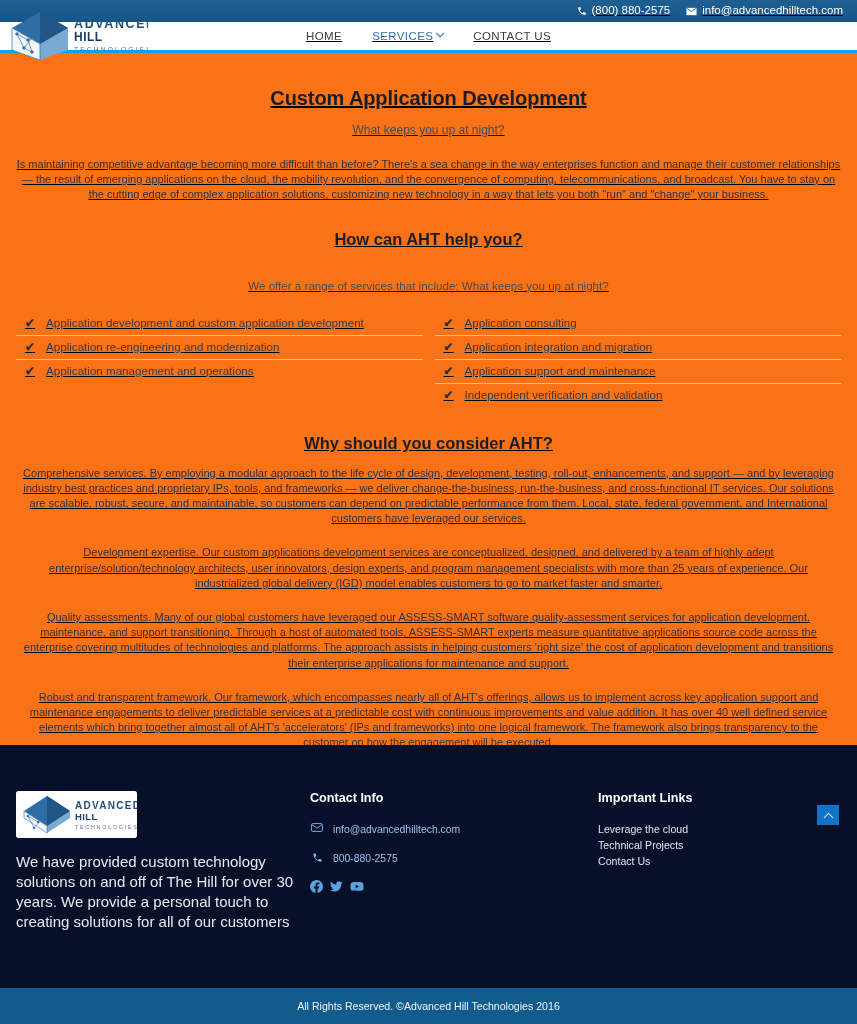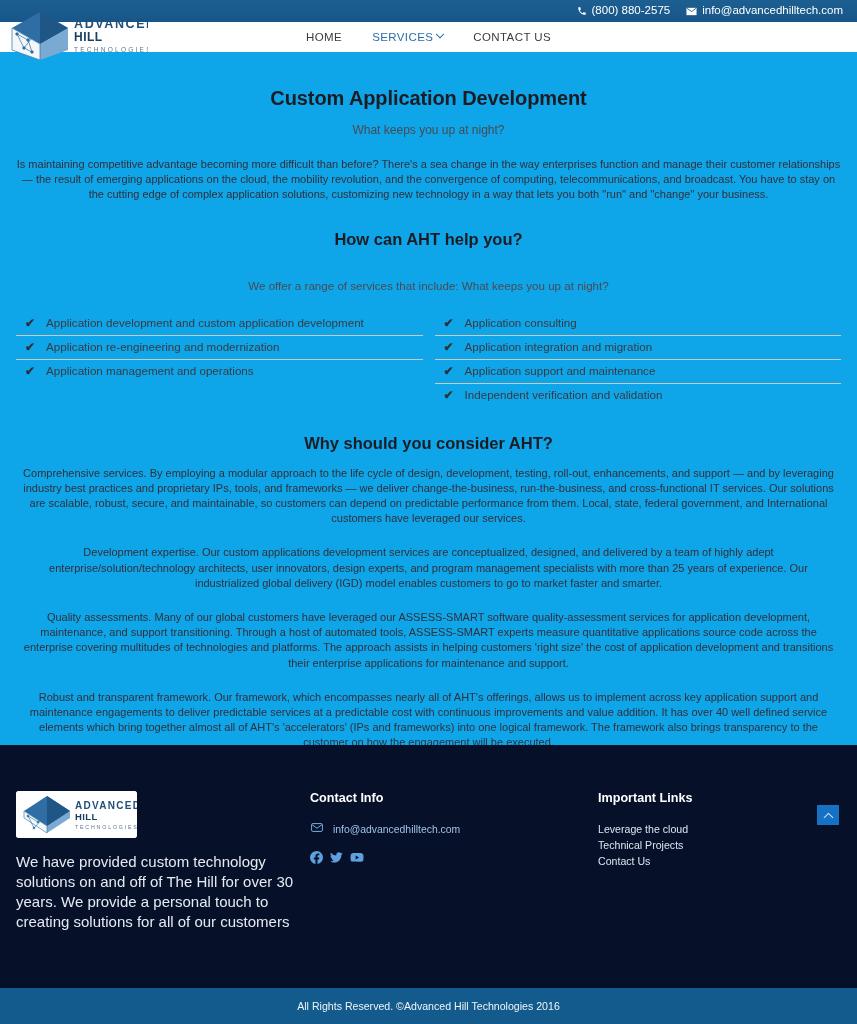--- a/index.html
+++ b/index.html
@@ -3,21 +3,21 @@
 <meta charset="utf-8">
 <style>
   * { box-sizing: border-box; margin: 0; padding: 0; }
   html, body {
     width: 857px;
     height: 1024px;
     font-family: "Liberation Sans", sans-serif;
     background: #f2f2f2;
     overflow: hidden;
   }
-  .page { position: relative; width: 857px; height: 947px; background: #0ea5e9; }
+  .page { position: relative; width: 857px; height: 947px; background: #f97316; text-decoration: underline; }
 
   
   .topbar {
     position: relative;
     height: 22px;
     background: #1a5c8e;
     background: linear-gradient(180deg,#1d5f90 0%, #17568a 100%);
     display: flex;
     align-items: center;
     justify-content: flex-end;
@@ -34,21 +34,21 @@
     white-space: nowrap;
     text-decoration: none;
   }
   .topbar-item svg { display: block; }
 
   
   .navbar {
     position: relative;
     height: 31px;
     background: #ffffff;
-    border-bottom: 1px solid #0ea5e9;
+    border-bottom: 3px solid #0ea5e9;
     display: flex;
     align-items: center;
     justify-content: center;
   }
   .nav-list { display: flex; align-items: center; gap: 30px; list-style: none; }
   .nav-item {
     font-size: 11.5px;
     color: #3c3c3c;
     letter-spacing: 0.4px;
     text-decoration: none;
@@ -404,20 +404,28 @@
         <div class="frow">
           <span class="ficon">
             <svg width="12" height="9" viewBox="0 0 16 12" fill="none" stroke="#7fb2e5" stroke-width="1.3">
               <rect x="0.8" y="0.8" width="14.4" height="10.4" rx="1.4"></rect>
               <path d="M1.5 2.2L8 7l6.5-4.8"></path>
             </svg>
           </span>
           <a class="ftext" href="#">info@advancedhilltech.com</a>
         </div>
 
+        <div class="frow">
+          <span class="ficon">
+            <svg width="11" height="11" viewBox="0 0 24 24" fill="#7fb2e5">
+              <path d="M6.6 10.8c1.4 2.8 3.8 5.2 6.6 6.6l2.2-2.2c.3-.3.7-.4 1-.2 1.1.4 2.3.6 3.6.6.6 0 1 .4 1 1V20c0 .6-.4 1-1 1C10.6 21 3 13.4 3 4c0-.6.4-1 1-1h3.5c.6 0 1 .4 1 1 0 1.2.2 2.4.6 3.6.1.3 0 .7-.2 1l-2.3 2.2z"></path>
+            </svg>
+          </span>
+          <a class="ftext" href="#">800-880-2575</a>
+        </div>
 
         <div class="social-row">
           <a href="#">
             <svg width="13" height="13" viewBox="0 0 24 24" fill="#5fa0de">
               <path d="M24 12a12 12 0 1 0-13.9 11.9v-8.4H7.1V12h3V9.4c0-3 1.8-4.6 4.5-4.6 1.3 0 2.6.2 2.6.2v2.9h-1.5c-1.5 0-1.9.9-1.9 1.8V12h3.3l-.5 3.5h-2.8v8.4A12 12 0 0 0 24 12z"></path>
             </svg>
           </a>
           <a href="#">
             <svg width="13" height="13" viewBox="0 0 24 24" fill="#5fa0de">
               <path d="M23.6 4.6a9.6 9.6 0 0 1-2.8.8 4.8 4.8 0 0 0 2.1-2.7 9.6 9.6 0 0 1-3 1.2 4.8 4.8 0 0 0-8.2 4.4A13.6 13.6 0 0 1 1.7 3.1a4.8 4.8 0 0 0 1.5 6.4 4.8 4.8 0 0 1-2.2-.6v.1a4.8 4.8 0 0 0 3.8 4.7 4.8 4.8 0 0 1-2.2.1 4.8 4.8 0 0 0 4.5 3.3A9.6 9.6 0 0 1 0 19.1a13.6 13.6 0 0 0 7.4 2.2c8.8 0 13.6-7.3 13.6-13.6v-.6a9.7 9.7 0 0 0 2.6-2.5z"></path>

